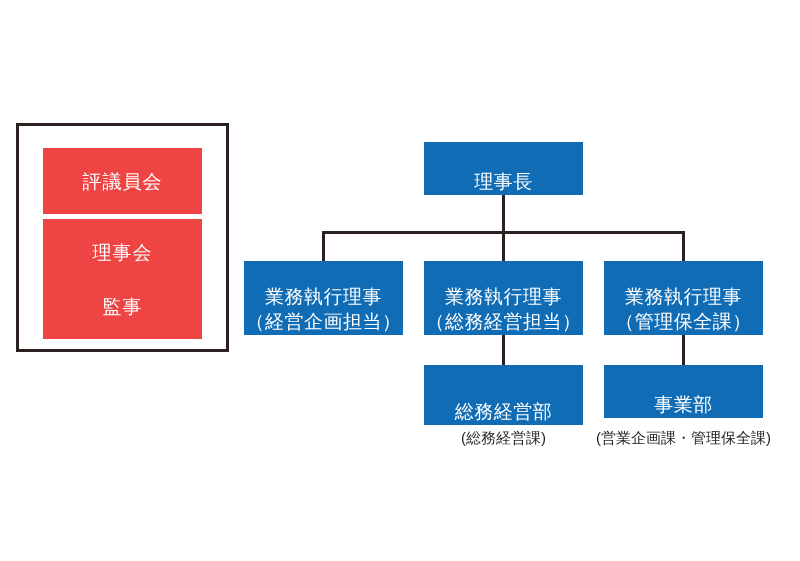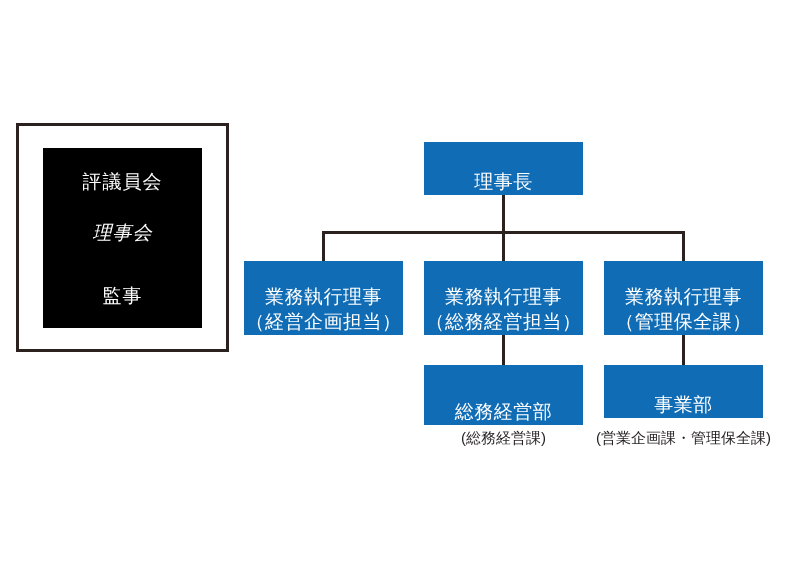--- a/index.html
+++ b/index.html
@@ -29,32 +29,32 @@
     top: 123px;
     width: 213px;
     height: 229px;
     border: 3px solid #2b2220;
     background: #ffffff;
   }
   .gov-box {
     left: 43px;
     width: 159px;
     height: 66px;
-    background: #000000;
+    background: #ef4444;
     color: #ffffff;
     display: flex;
     align-items: center;
     justify-content: center;
     font-size: 19px;
     letter-spacing: 1px;
     line-height: 1;
   }
   .gov-box.g0 { top: 148px; }
-  .gov-box.g1 { top: 199px; font-style: italic; }
-  .gov-box.g2 { top: 262px; }
+  .gov-box.g1 { top: 219px; }
+  .gov-box.g2 { top: 273px; }
 
   
   .node {
     background: #0f6cb5;
     color: #ffffff;
     display: flex;
     flex-direction: column;
     align-items: center;
     justify-content: flex-end;
     text-align: center;

